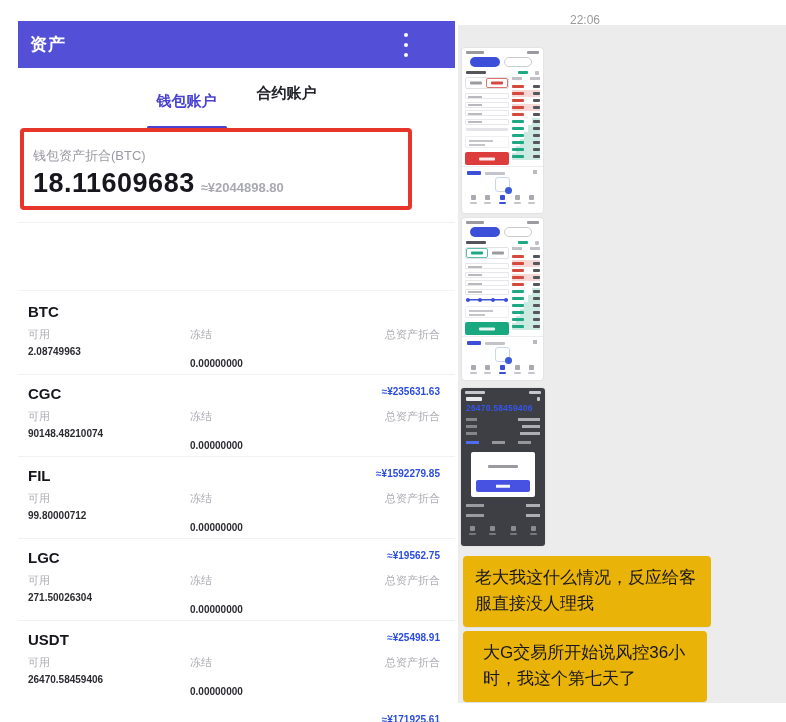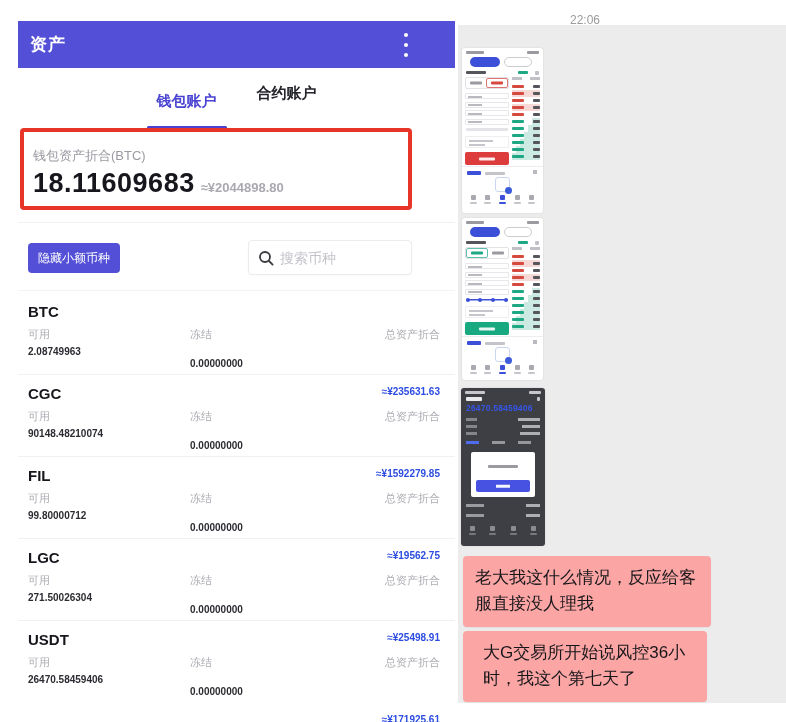--- a/index.html
+++ b/index.html
@@ -148,21 +148,21 @@
                    transform:translateX(-50%); border-radius:1px; }
   .t3-modal .btn { position:absolute; left:5px; bottom:5px; width:54px; height:12px; background:#4752e2;
                    border-radius:2px; }
   .t3-modal .btn i { position:absolute; left:50%; top:50%; width:14px; height:2.5px;
                      background:rgba(255,255,255,0.95); transform:translate(-50%,-50%); display:block; }
   .t3 .bnav { position:absolute; left:8px; top:138px; width:68px; display:flex; justify-content:space-between; }
   .t3 .bnav span { display:flex; flex-direction:column; align-items:center; gap:2px; }
   .t3 .bnav span i { width:5px; height:5px; background:#8b8b92; border-radius:1px; display:block; }
   .t3 .bnav span b { width:7px; height:2px; background:#77777e; border-radius:1px; display:block; }
 
-  .bubble { position:absolute; background:#fca5a5; border-radius:4px; padding:9px 12px;
+  .bubble { position:absolute; background:#eab308; border-radius:4px; padding:9px 12px;
             font-size:17px; line-height:1.55; color:#17171a;
             box-shadow:0 1px 1px rgba(0,0,0,0.05); }
   .bubble.b1 { left:8px; top:556px; width:248px; }
   .bubble.b2 { left:8px; top:631px; width:244px;padding-left:20px; }
 </style>
 </head>
 <body>
 
 <div class="canvas">
 
@@ -185,30 +185,20 @@
     <div class="summary-box">
       <div class="summary-label">钱包资产折合(BTC)</div>
       <div class="summary-line">
         <span class="summary-amount">18.11609683</span>
         <span class="summary-fiat">≈¥2044898.80</span>
       </div>
     </div>
 
     <div class="divider-a"></div>
 
-    <div class="controls">
-      <button class="hide-btn">隐藏小额币种</button>
-      <div class="search-wrap">
-        <svg width="16" height="16" viewBox="0 0 16 16">
-          <circle cx="7" cy="7" r="5" fill="none" stroke="#3a3a40" stroke-width="1.8"></circle>
-          <line x1="11" y1="11" x2="14.6" y2="14.6" stroke="#3a3a40" stroke-width="1.8" stroke-linecap="round"></line>
-        </svg>
-        <input class="search-input" type="text" placeholder="搜索币种" style="">
-      </div>
-    </div>
 
     <div class="divider-b"></div>
 
     <div class="coin-list">
         <div class="coin-row">
           <div class="coin-symbol">BTC</div>
           <div class="coin-cols">
             <div class="coin-col c1">
               <span class="coin-lbl">可用</span>
               <span class="coin-val">2.08749963</span>

